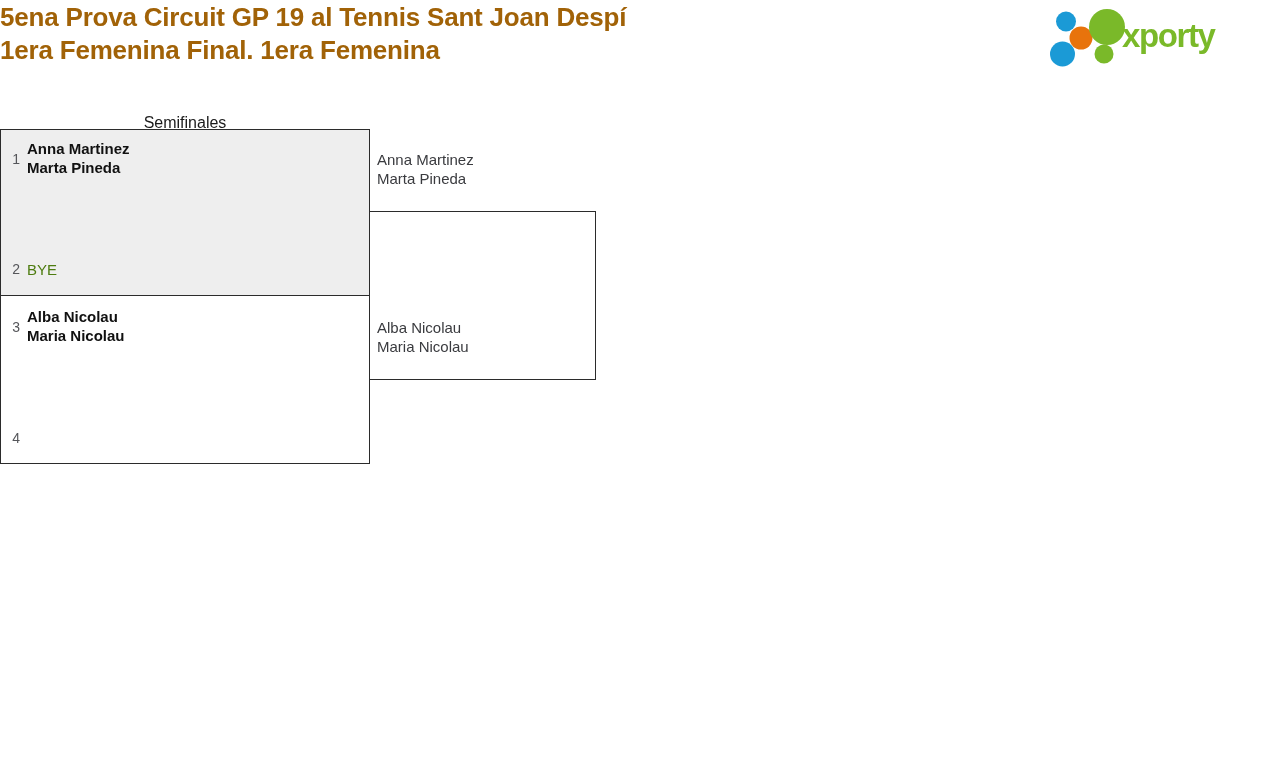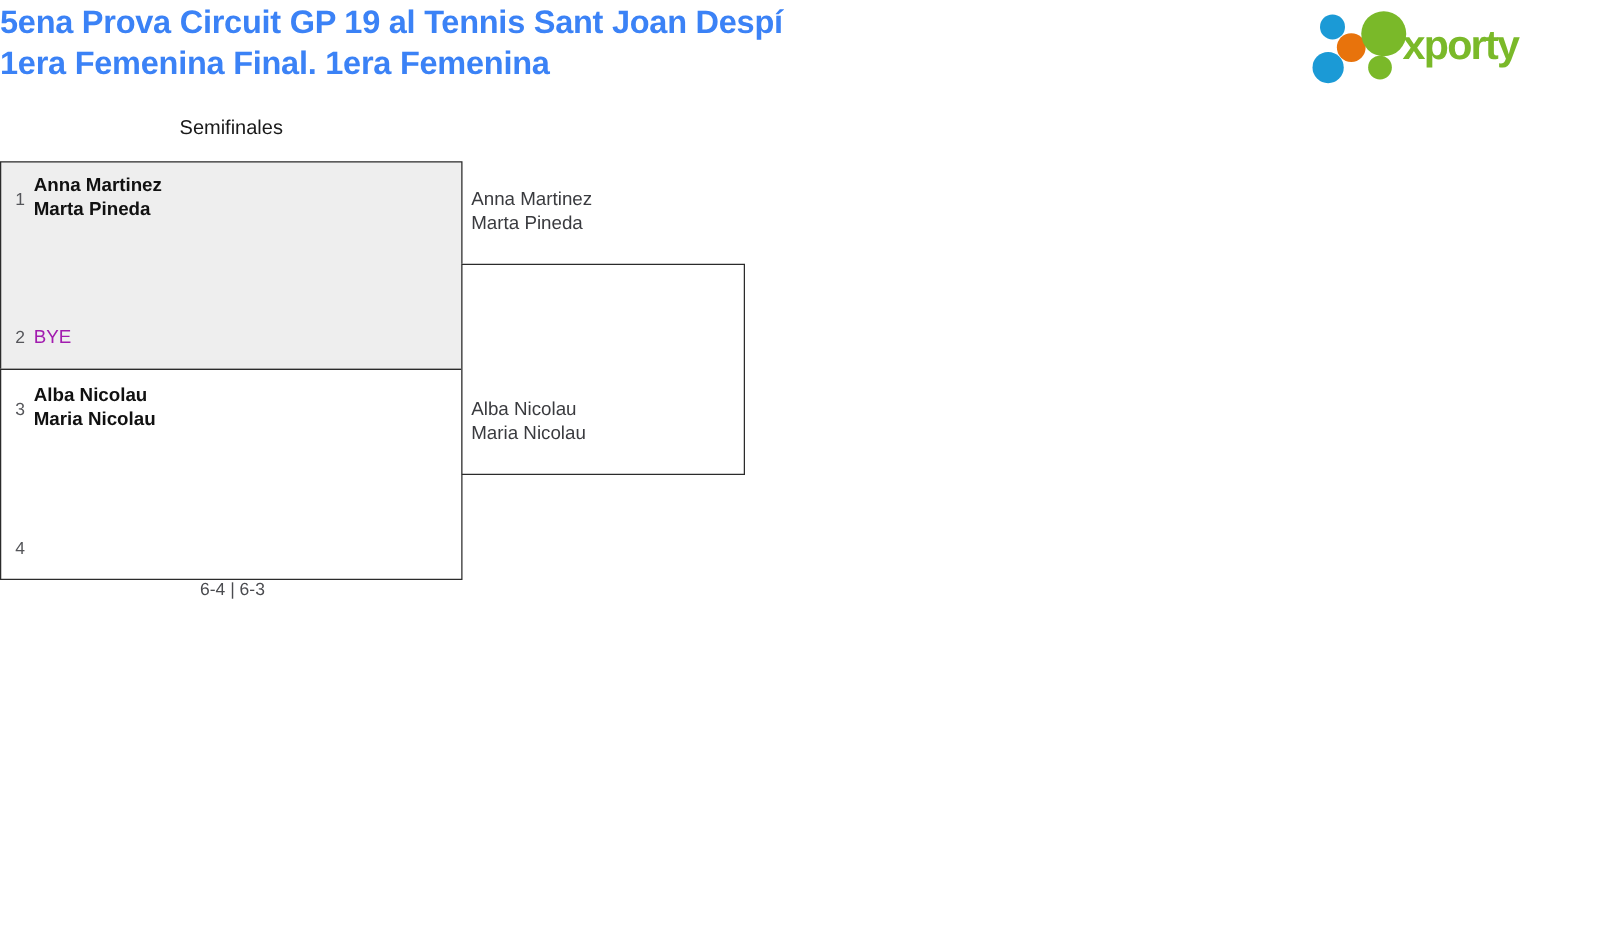--- a/index.html
+++ b/index.html
@@ -25,21 +25,21 @@
   }
   #tournament-title {
     position: absolute;
     left: 0px;
     top: 1px;
     width: 1000px;
     font-size: 26px;
     line-height: 33px;
     font-weight: 600;
     letter-spacing: -0.2px;
-    color: #3b82f6;
+    color: #a16207;
     white-space: pre-line;
   }
 
   
   #brand-logo {
     position: absolute;
     right: 4px;
     top: 6px;
     width: 232px;
     height: 62px;
@@ -69,21 +69,21 @@
     position: absolute;
     font-size: 16px;
     line-height: 20px;
     font-weight: 400;
     color: #1a1a1a;
     text-align: center;
     white-space: nowrap;
   }
   #round-header-semifinales {
     left: 0px;
-    top: 3px;
+    top: 23px;
     width: 370px;
   }
   #round-header-final {
     left: 369px;
     top: 7px;
     width: 227px;
   }
 
   
   .match-box {
@@ -134,21 +134,21 @@
     font-size: 15px;
     line-height: 19px;
     color: #55565a;
     white-space: pre-line;
   }
   .names.winner {
     font-weight: 700;
     color: #111111;
   }
   .names.bye {
-    color: #a21caf;
+    color: #4d7c0f;
   }
 
   #sf1-entry-top   { left: 0px; top: 9px; }
   #sf1-entry-bot   { left: 0px; top: 130px; }
   #sf2-entry-top   { left: 0px; top: 11px; }
   #sf2-entry-bot   { left: 0px; top: 122px; }
 
   .score {
     position: absolute;
     left: 0px;
@@ -211,21 +211,20 @@
   </div>
 
   <div class="match-box" id="match-sf2">
 
     <div class="entry" id="sf2-entry-top">
       <span class="seed seed-2line">3</span>
       <span class="names winner">Alba Nicolau
 Maria Nicolau</span>
     </div>
 
-    <div class="score" id="sf2-score">6-4 | 6-3</div>
 
     <div class="entry" id="sf2-entry-bot">
       <span class="seed seed-2line">4</span>
     </div>
 
   </div>
 
   <div class="match-box" id="match-final"></div>
 
   <div class="final-entry" id="final-entry-top">Anna Martinez

